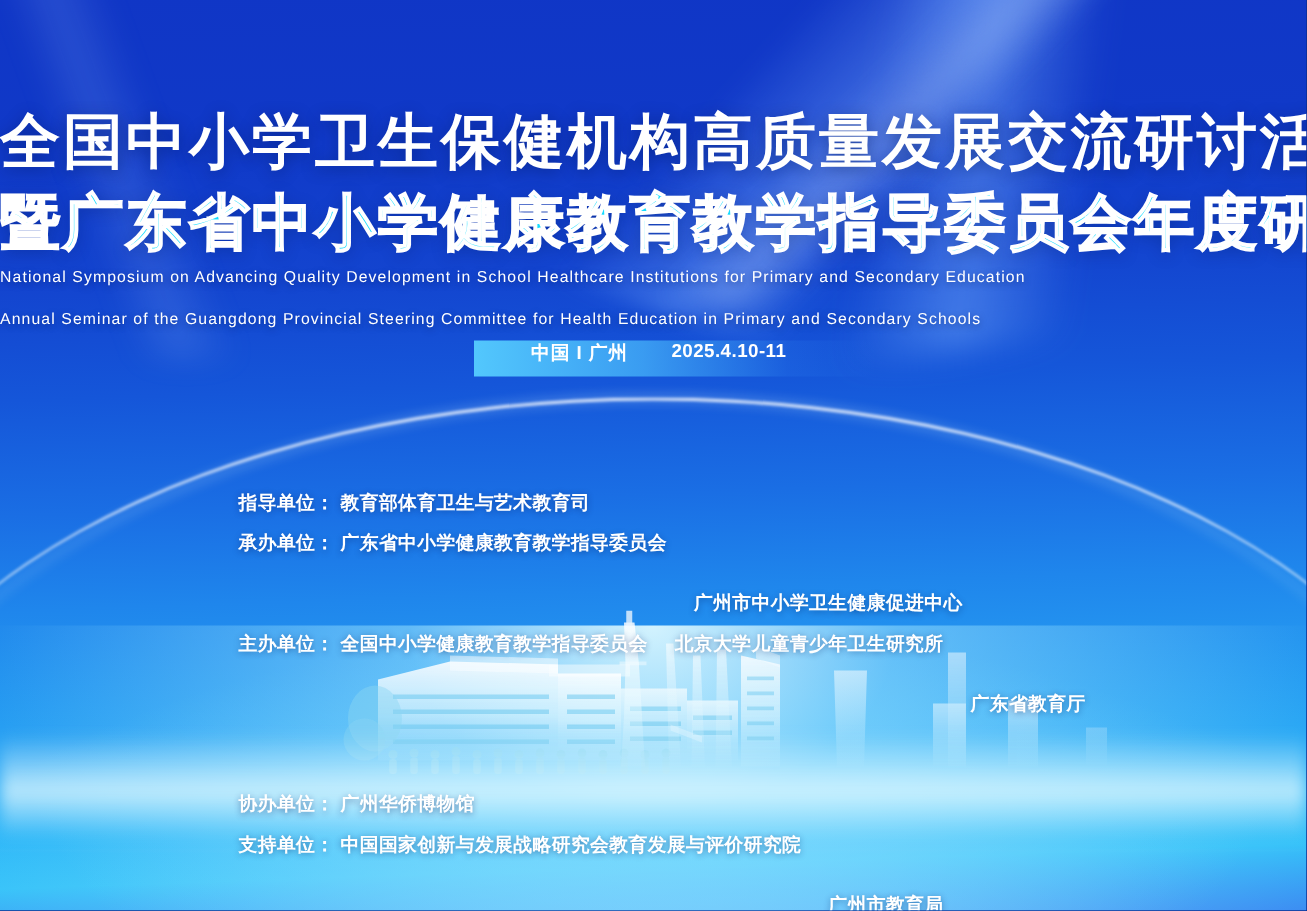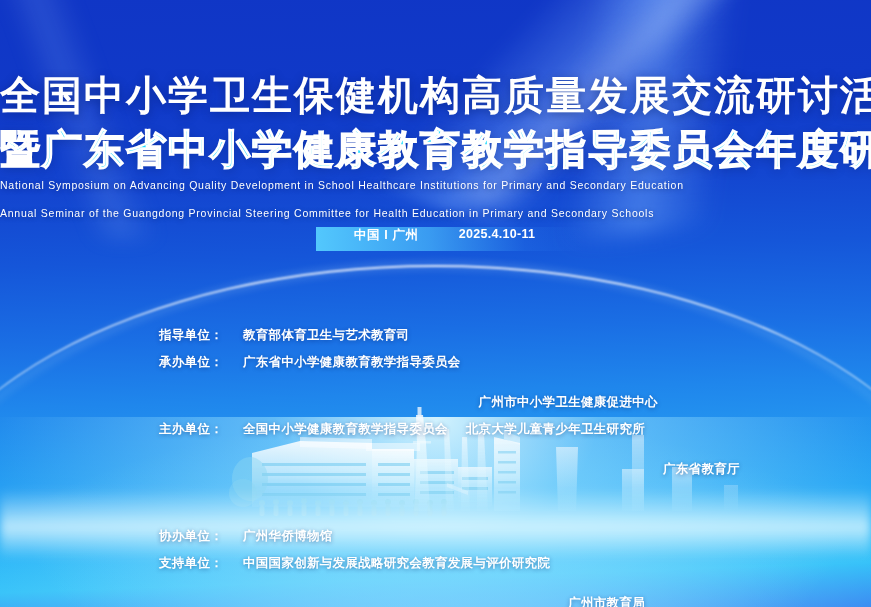--- a/index.html
+++ b/index.html
@@ -108,34 +108,34 @@
     position:absolute;top:227px;left:316px;width:268px;height:24px;
     background:linear-gradient(90deg, rgba(86,206,255,.95) 0%, rgba(70,180,250,.75) 42%, rgba(45,130,240,.22) 78%, rgba(40,115,235,0) 100%);
     display:flex;align-items:flex-start;
   }
   .date-bar .loc{
     color:#ffffff;font-weight:bold;font-size:12.5px;letter-spacing:.6px;
     margin-left:38px;
   }
   .date-bar .date{
     color:#ffffff;font-weight:bold;font-size:12.5px;letter-spacing:.3px;
-    margin-left:40px;
+    margin-left:29px;
   }
 
   .orgs{
     position:absolute;top:288px;left:159px;
   }
   .org-row{
     display:flex;align-items:baseline;
     color:#ffffff;font-size:12.5px;font-weight:bold;line-height:15px;
     margin-bottom:12px;letter-spacing:.3px;
     text-shadow:0 1px 4px rgba(0,30,100,.45);
     white-space:nowrap;
   }
-  .org-label{margin-right:20px;}
+  .org-label{margin-right:4px;}
   .org-values{display:flex;}
   .org-value{margin-right:18px;}
   .org-value:last-child{margin-right:0;margin-top:40px;}
 </style>
 </head>
 <body>
 
 <div class="poster">
 
   <div class="streak streak-left"></div>

